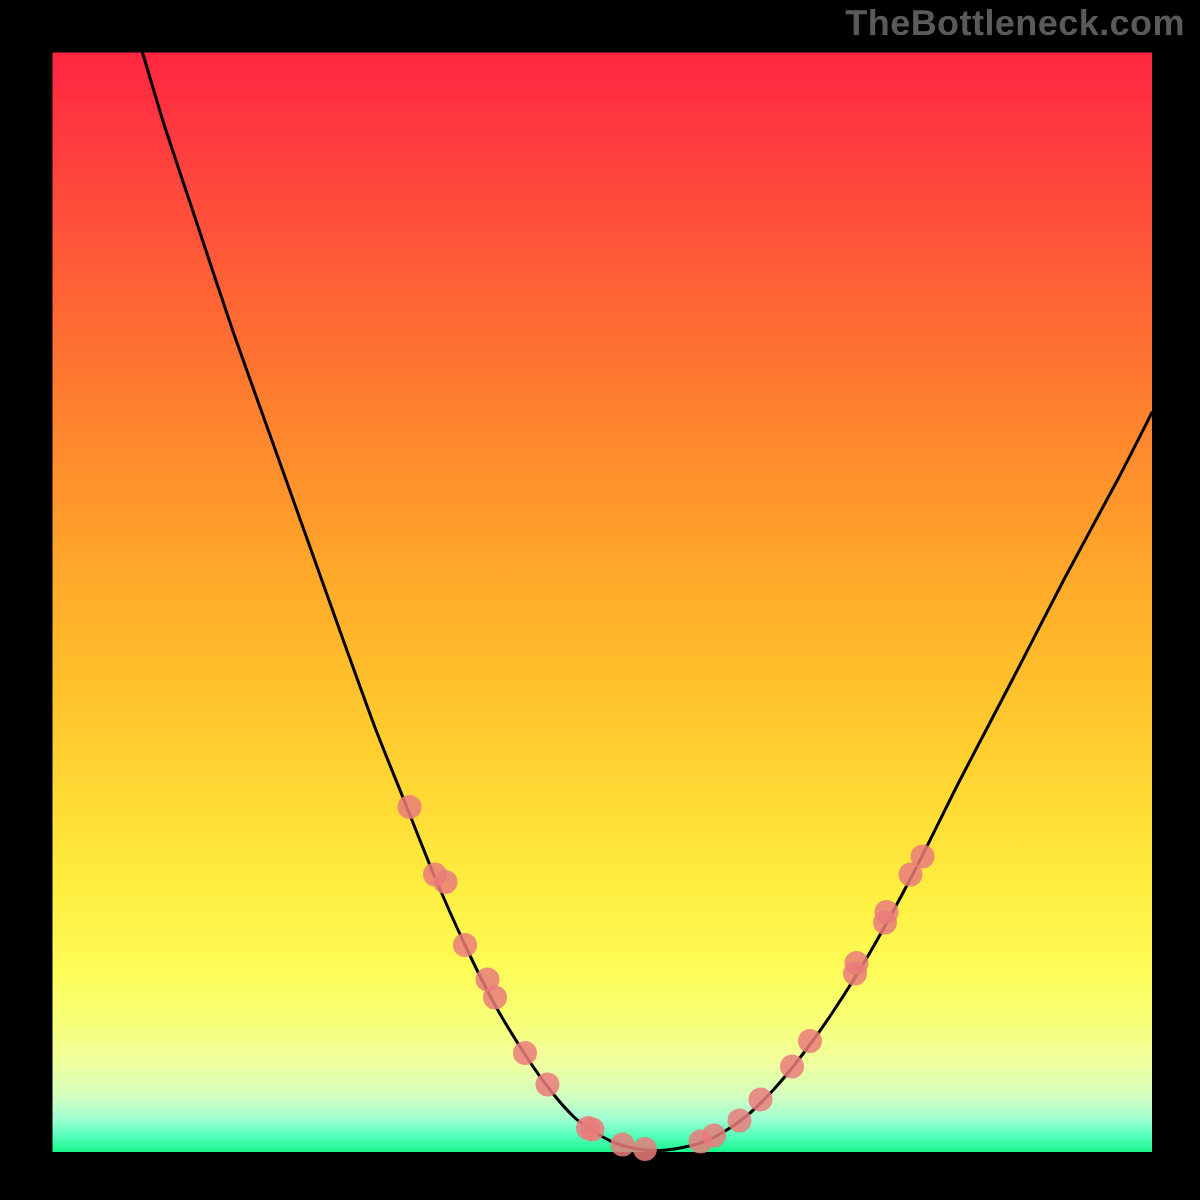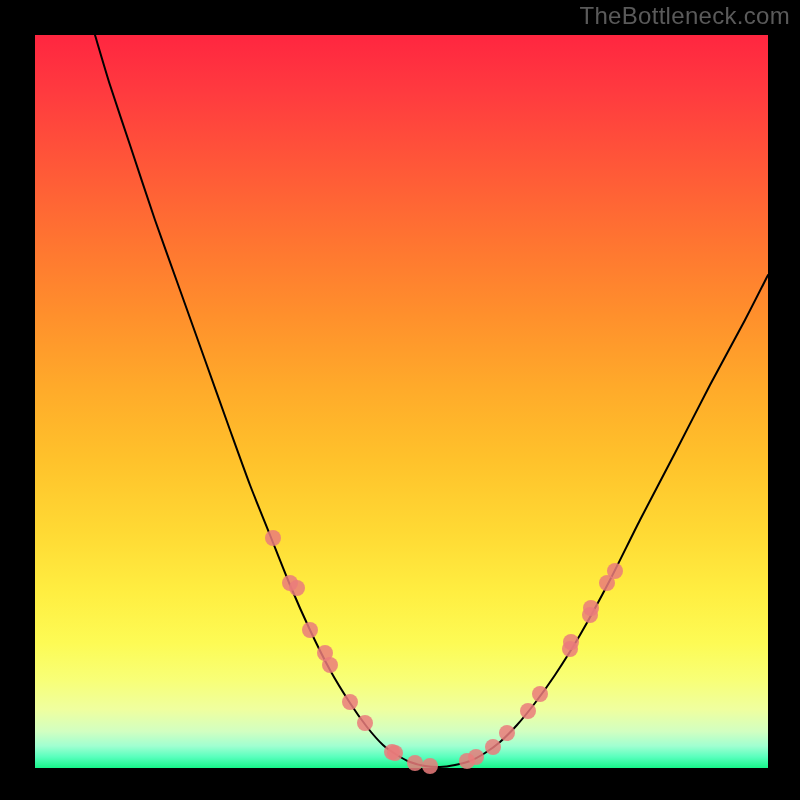--- a/index.html
+++ b/index.html
@@ -16,21 +16,21 @@
     width: 800px;
     height: 800px;
     background: #000;
   }
   .watermark {
     position: absolute;
     top: 2px;
     right: 10px;
     color: #5a5a5a;
     font-size: 24px;
-    font-weight: 400;
+    font-weight: 700;
     letter-spacing: 0.3px;
     z-index: 10;
     user-select: none;
   }
   .plot-area {
     position: absolute;
     left: 35px;
     top: 35px;
     width: 733px;
     height: 733px;

